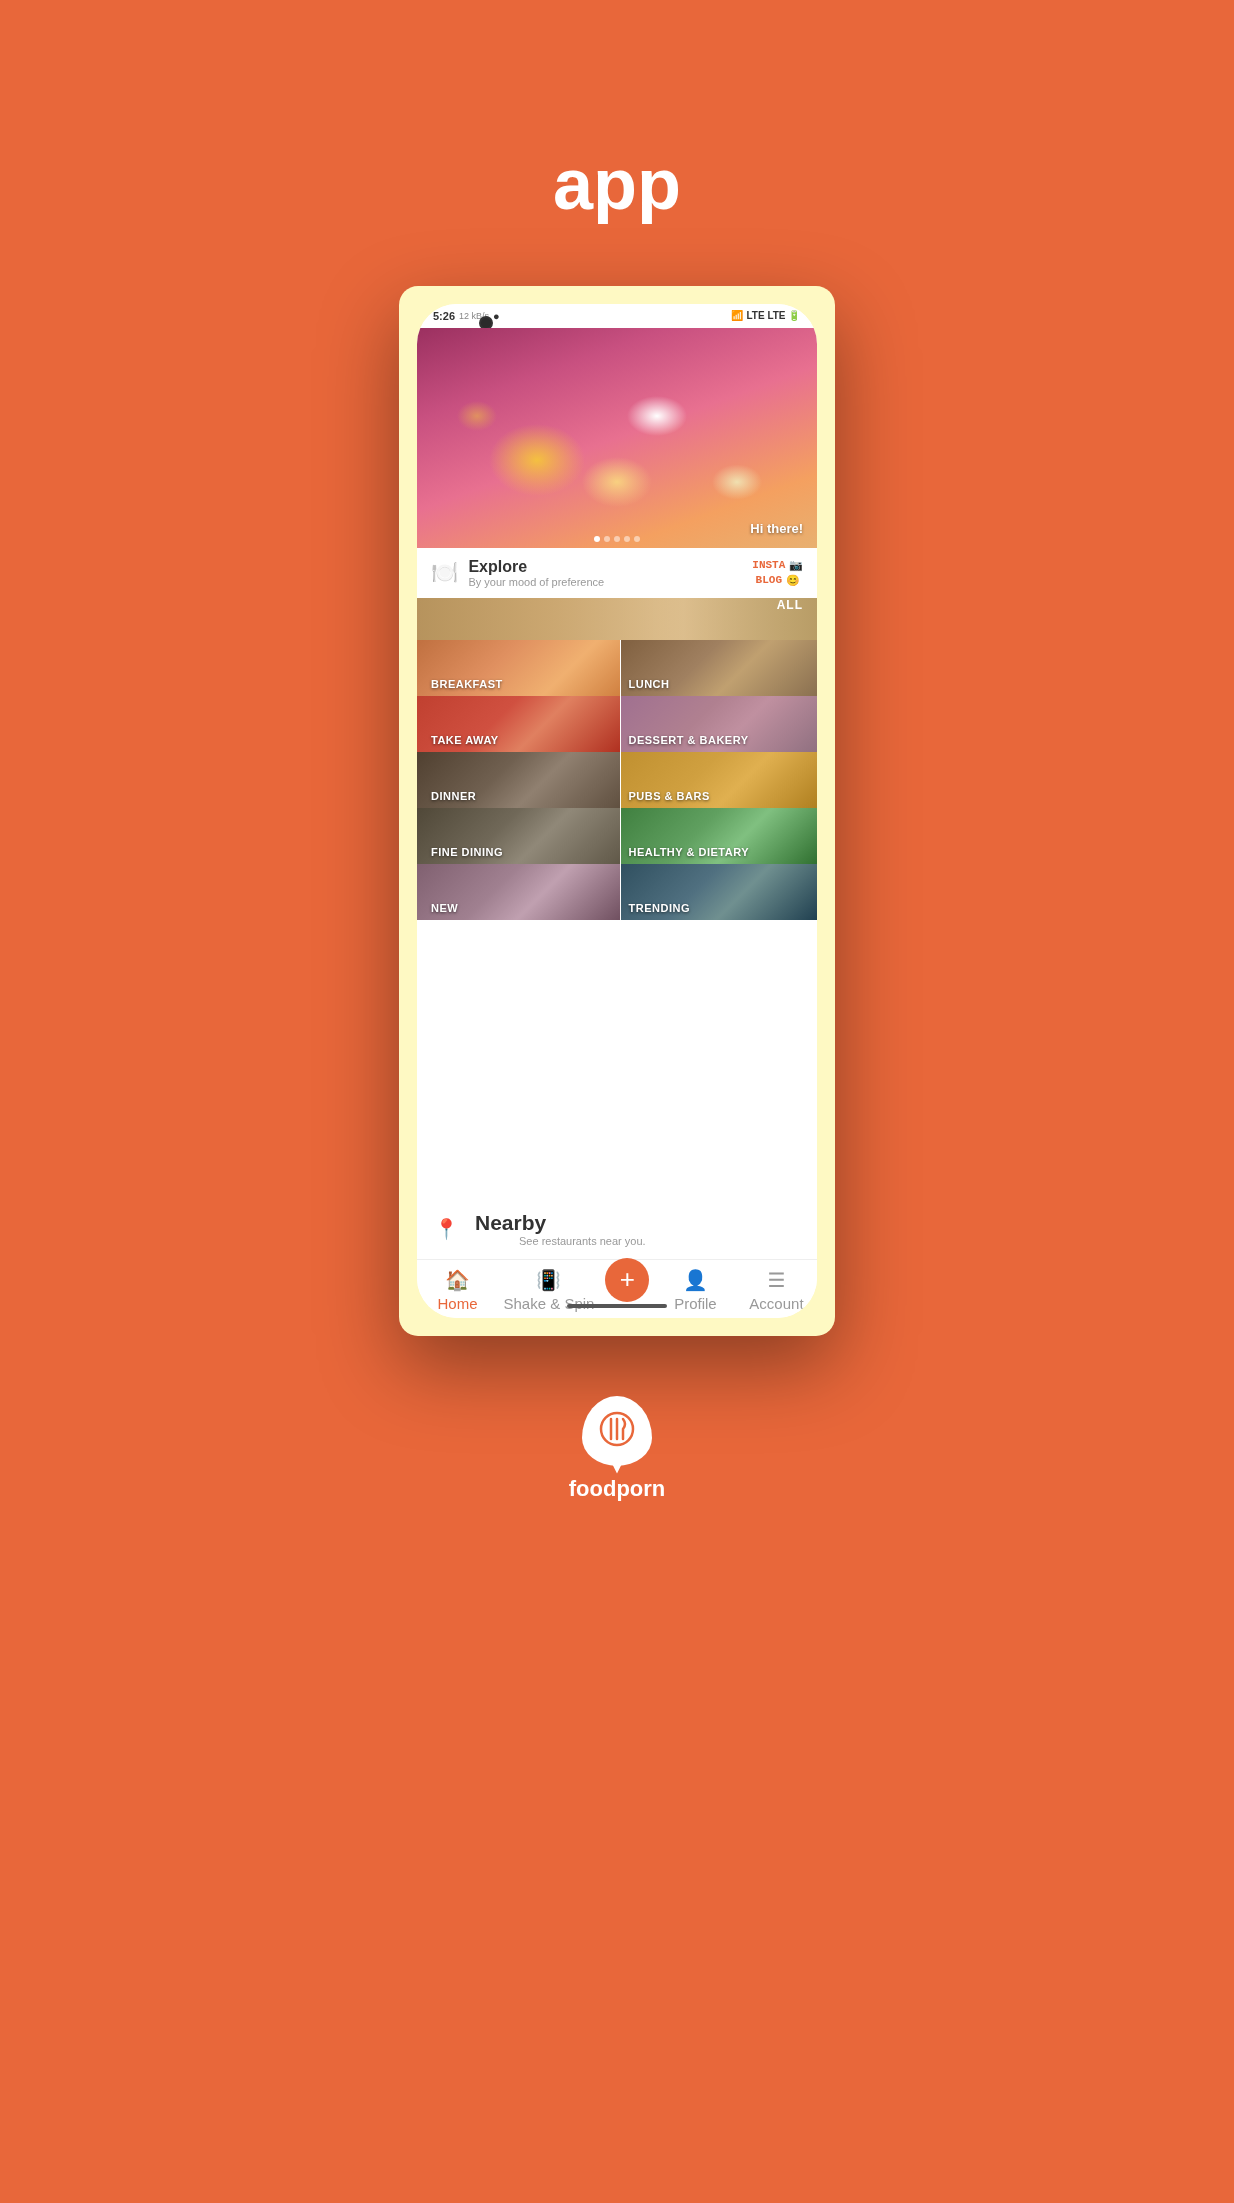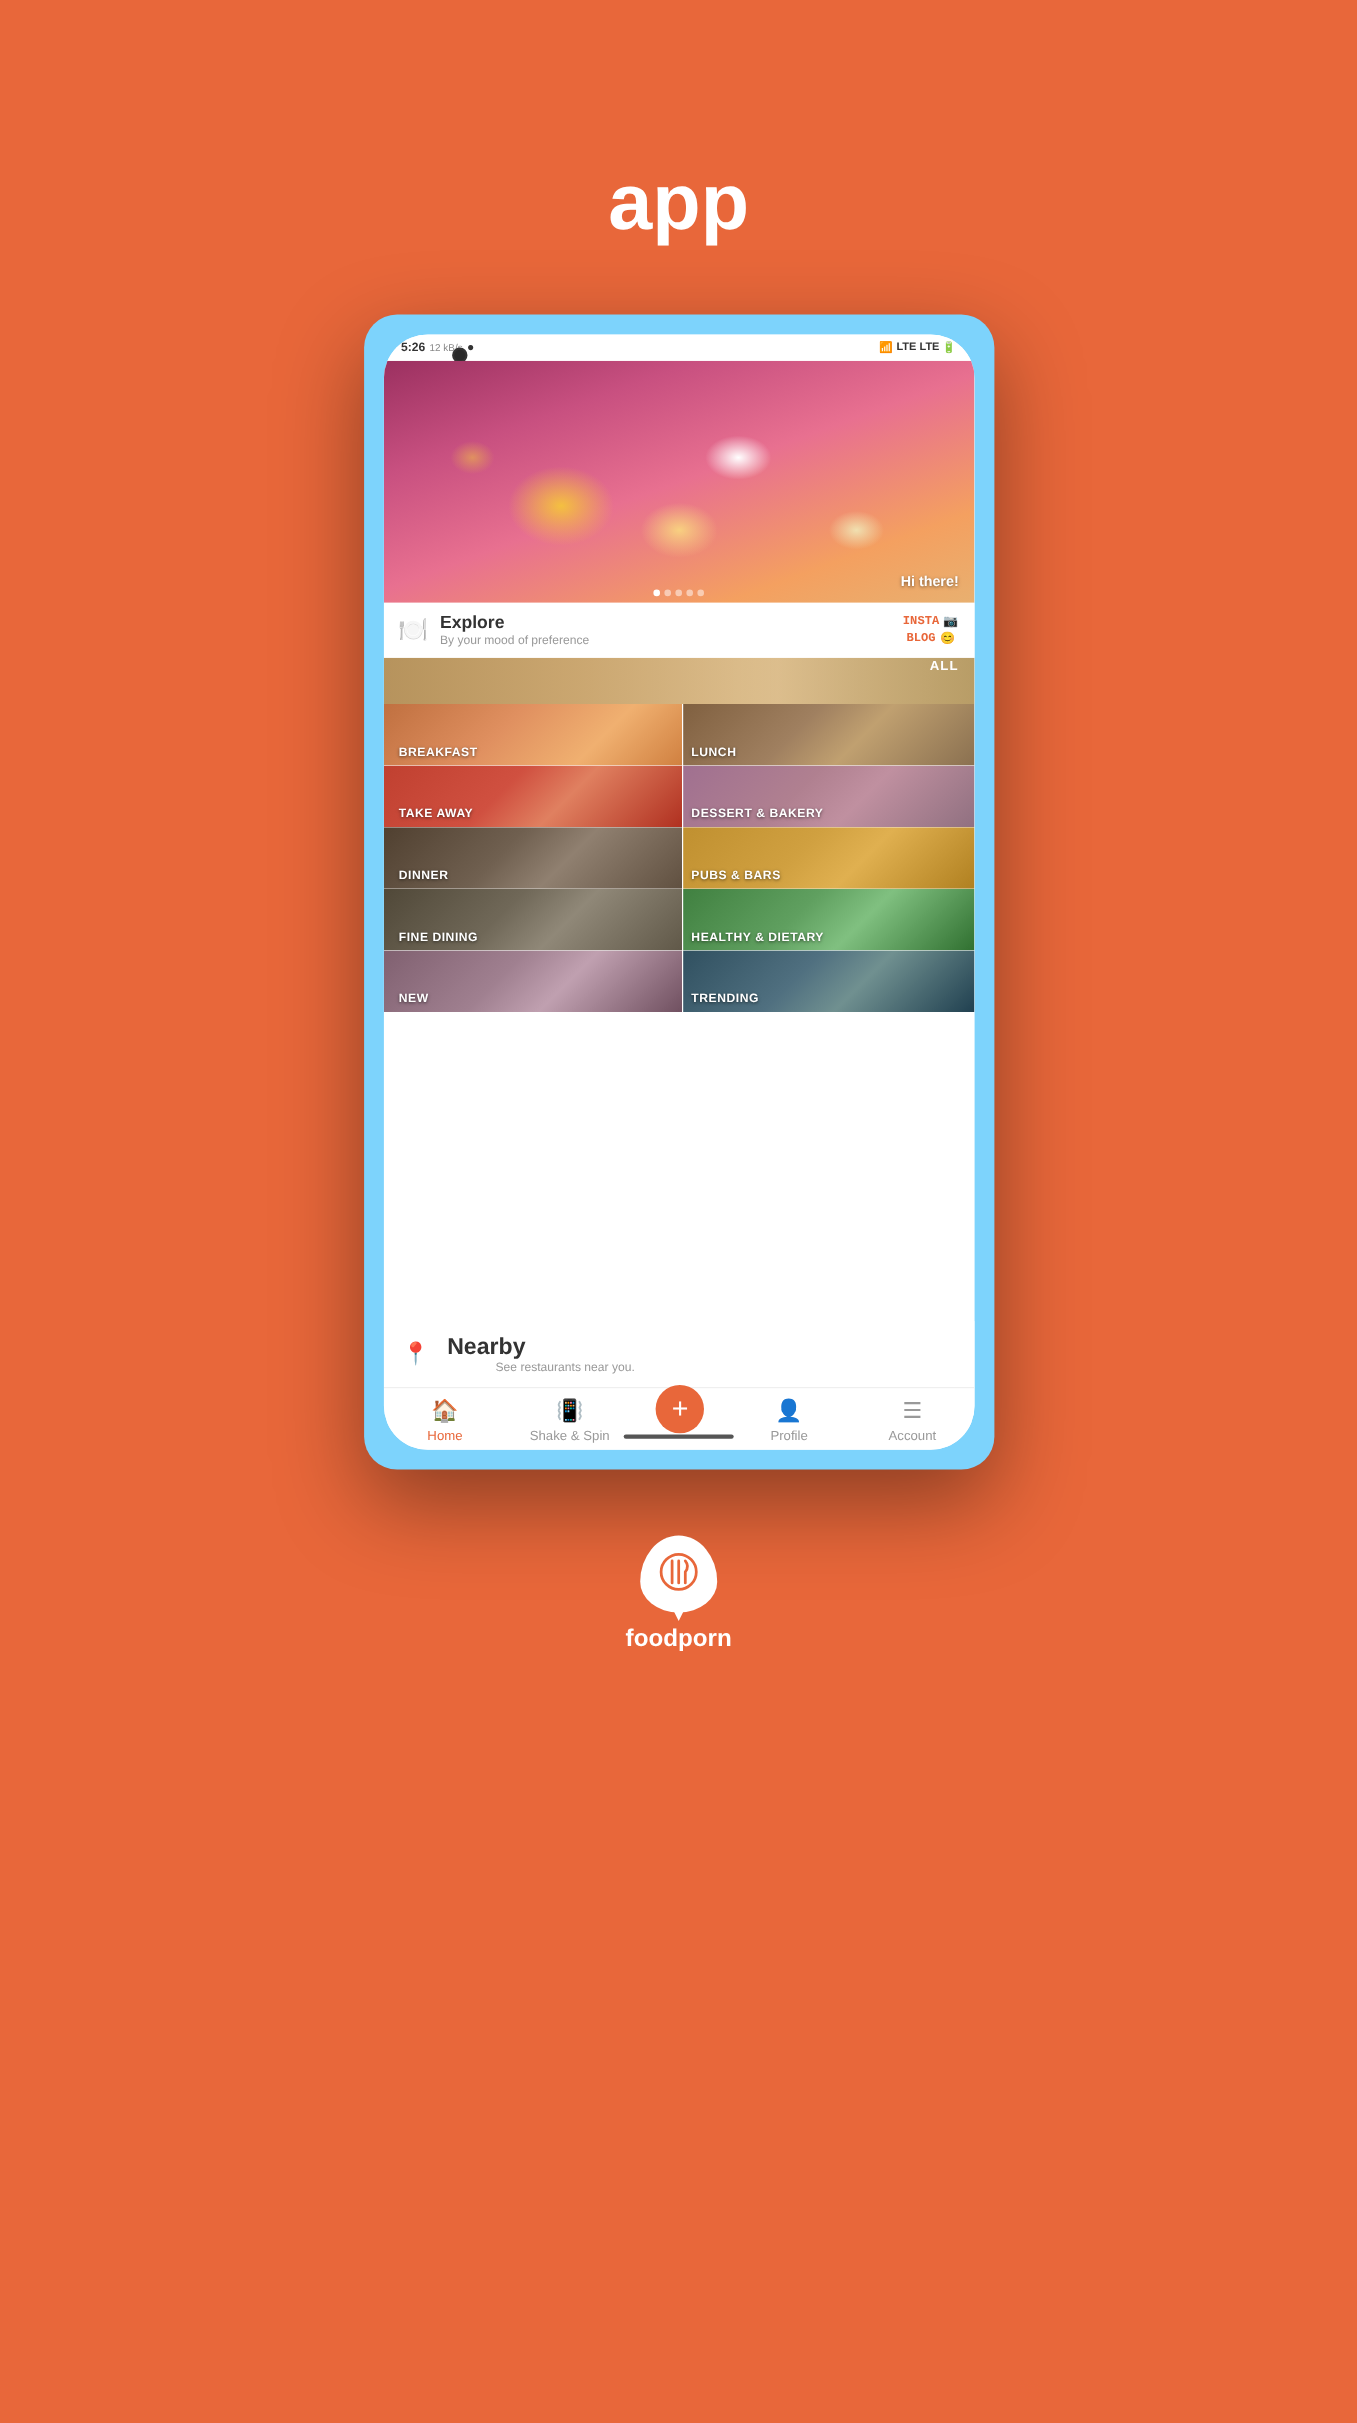--- a/index.html
+++ b/index.html
@@ -20,24 +20,24 @@
       font-size: 72px;
       font-weight: 900;
       text-align: center;
       margin-top: 60px;
       line-height: 1.15;
       padding: 0 80px;
     }
 
     .phone-container {
       margin-top: 60px;
-      width: 573px;
+      width: 436px;
       height: 1050px;
-      background: #7dd3fc;
-      border-radius: 30px;
+      background: #fef9c3;
+      border-radius: 19px;
       padding: 18px;
       box-shadow: 0 30px 80px rgba(0,0,0,0.4);
       position: relative;
     }
 
     .phone-camera {
       position: absolute;
       top: 30px;
       left: 80px;
       width: 14px;
@@ -259,21 +259,21 @@
     .nav-item {
       display: flex;
       flex-direction: column;
       align-items: center;
       gap: 3px;
       cursor: pointer;
       min-width: 70px;
     }
     .nav-icon { font-size: 20px; color: #999; }
     .nav-icon.active { color: #E8673A; }
-    .nav-label { font-size: 12px; color: #999; }
+    .nav-label { font-size: 15px; color: #999; }
     .nav-label.active { color: #E8673A; }
     .nav-add {
       width: 44px;
       height: 44px;
       background: #E8673A;
       border-radius: 50%;
       display: flex;
       align-items: center;
       justify-content: center;
       color: white;

